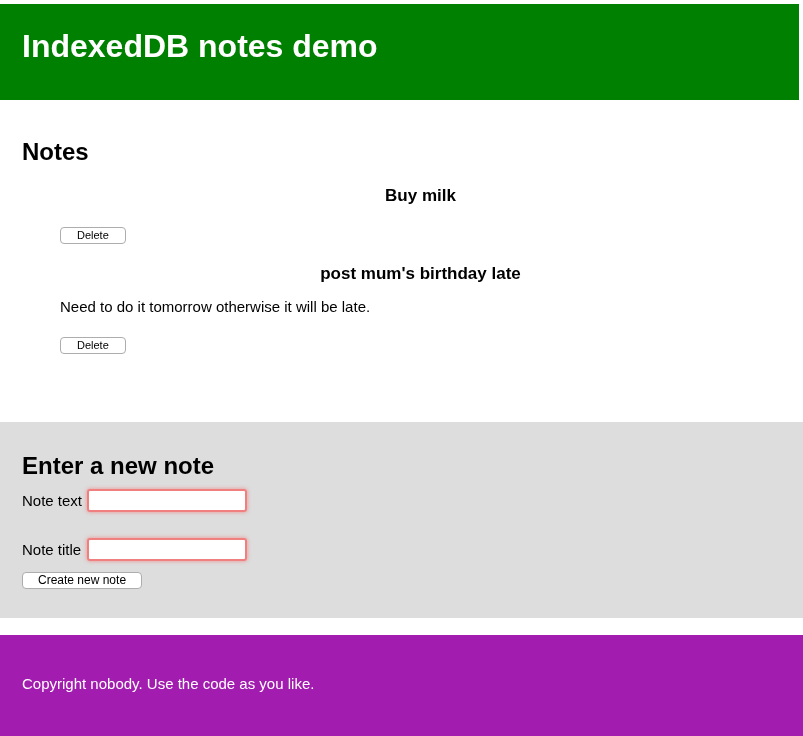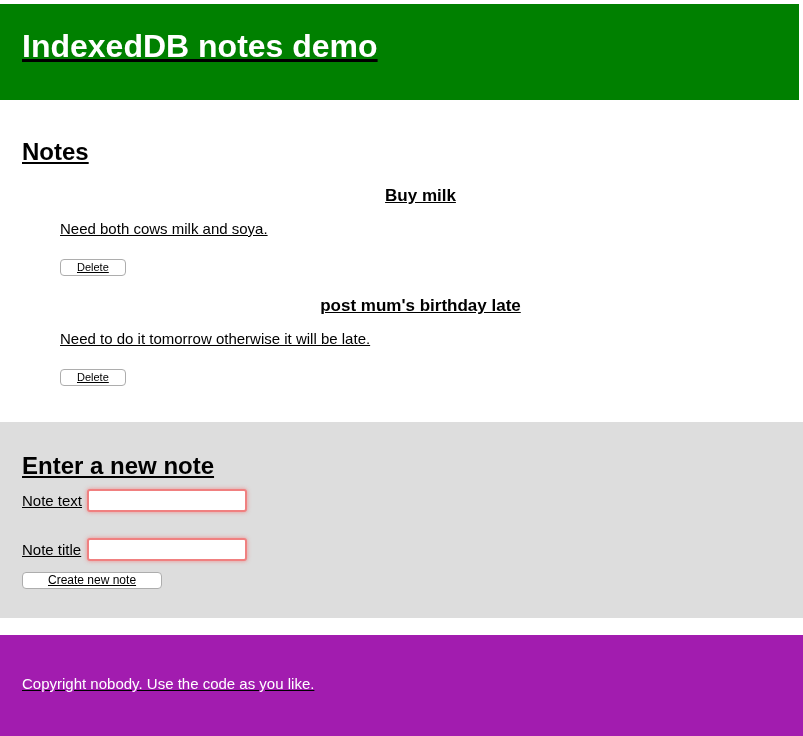--- a/index.html
+++ b/index.html
@@ -3,21 +3,21 @@
 <meta charset="utf-8">
 <style>
   * { box-sizing: border-box; }
   html, body {
     margin: 0; padding: 0;
     width: 803px; height: 736px;
     background: #ffffff;
     font-family: "Liberation Sans", sans-serif;
     color: #000000;
   }
-  .page { padding-top: 4px; width: 803px; height: 588px; text-decoration: underline; }
+  .page { padding-top: 4px; width: 803px; height: 588px; }
 
   
   header.app-header {
     background: #008000;
     height: 96px;
     margin-right: 4px;
     padding: 25px 22px 0 22px;
     overflow: hidden;
   }
   header.app-header h1 {
@@ -73,21 +73,21 @@
   }
   .delete-btn {
     font-size: 11px;
     height: 17px;
     padding: 0 16px;
     line-height: 15px;
   }
   .create-btn {
     font-size: 12px;
     height: 17px;
-    padding: 0 25px;
+    padding: 0 15px;
     line-height: 15px;
     display: block;
     margin: 11px 0 0 0;
   }
 
   
   section.new-note {
     background: #dddddd;
     height: 196px;
     padding: 0 22px;
@@ -146,21 +146,20 @@
 
   <header class="app-header">
     <h1>IndexedDB notes demo</h1>
   </header>
 
   <main class="notes-area">
     <h2 class="notes-heading">Notes</h2>
     <ul class="note-list">
       <li class="note-item">
         <h3>Buy milk</h3>
-        <p>Need both cows milk and soya.</p>
         <button class="delete-btn">Delete</button>
       </li>
       <li class="note-item">
         <h3>post mum's birthday late</h3>
         <p>Need to do it tomorrow otherwise it will be late.</p>
         <button class="delete-btn">Delete</button>
       </li>
     </ul>
   </main>
 

